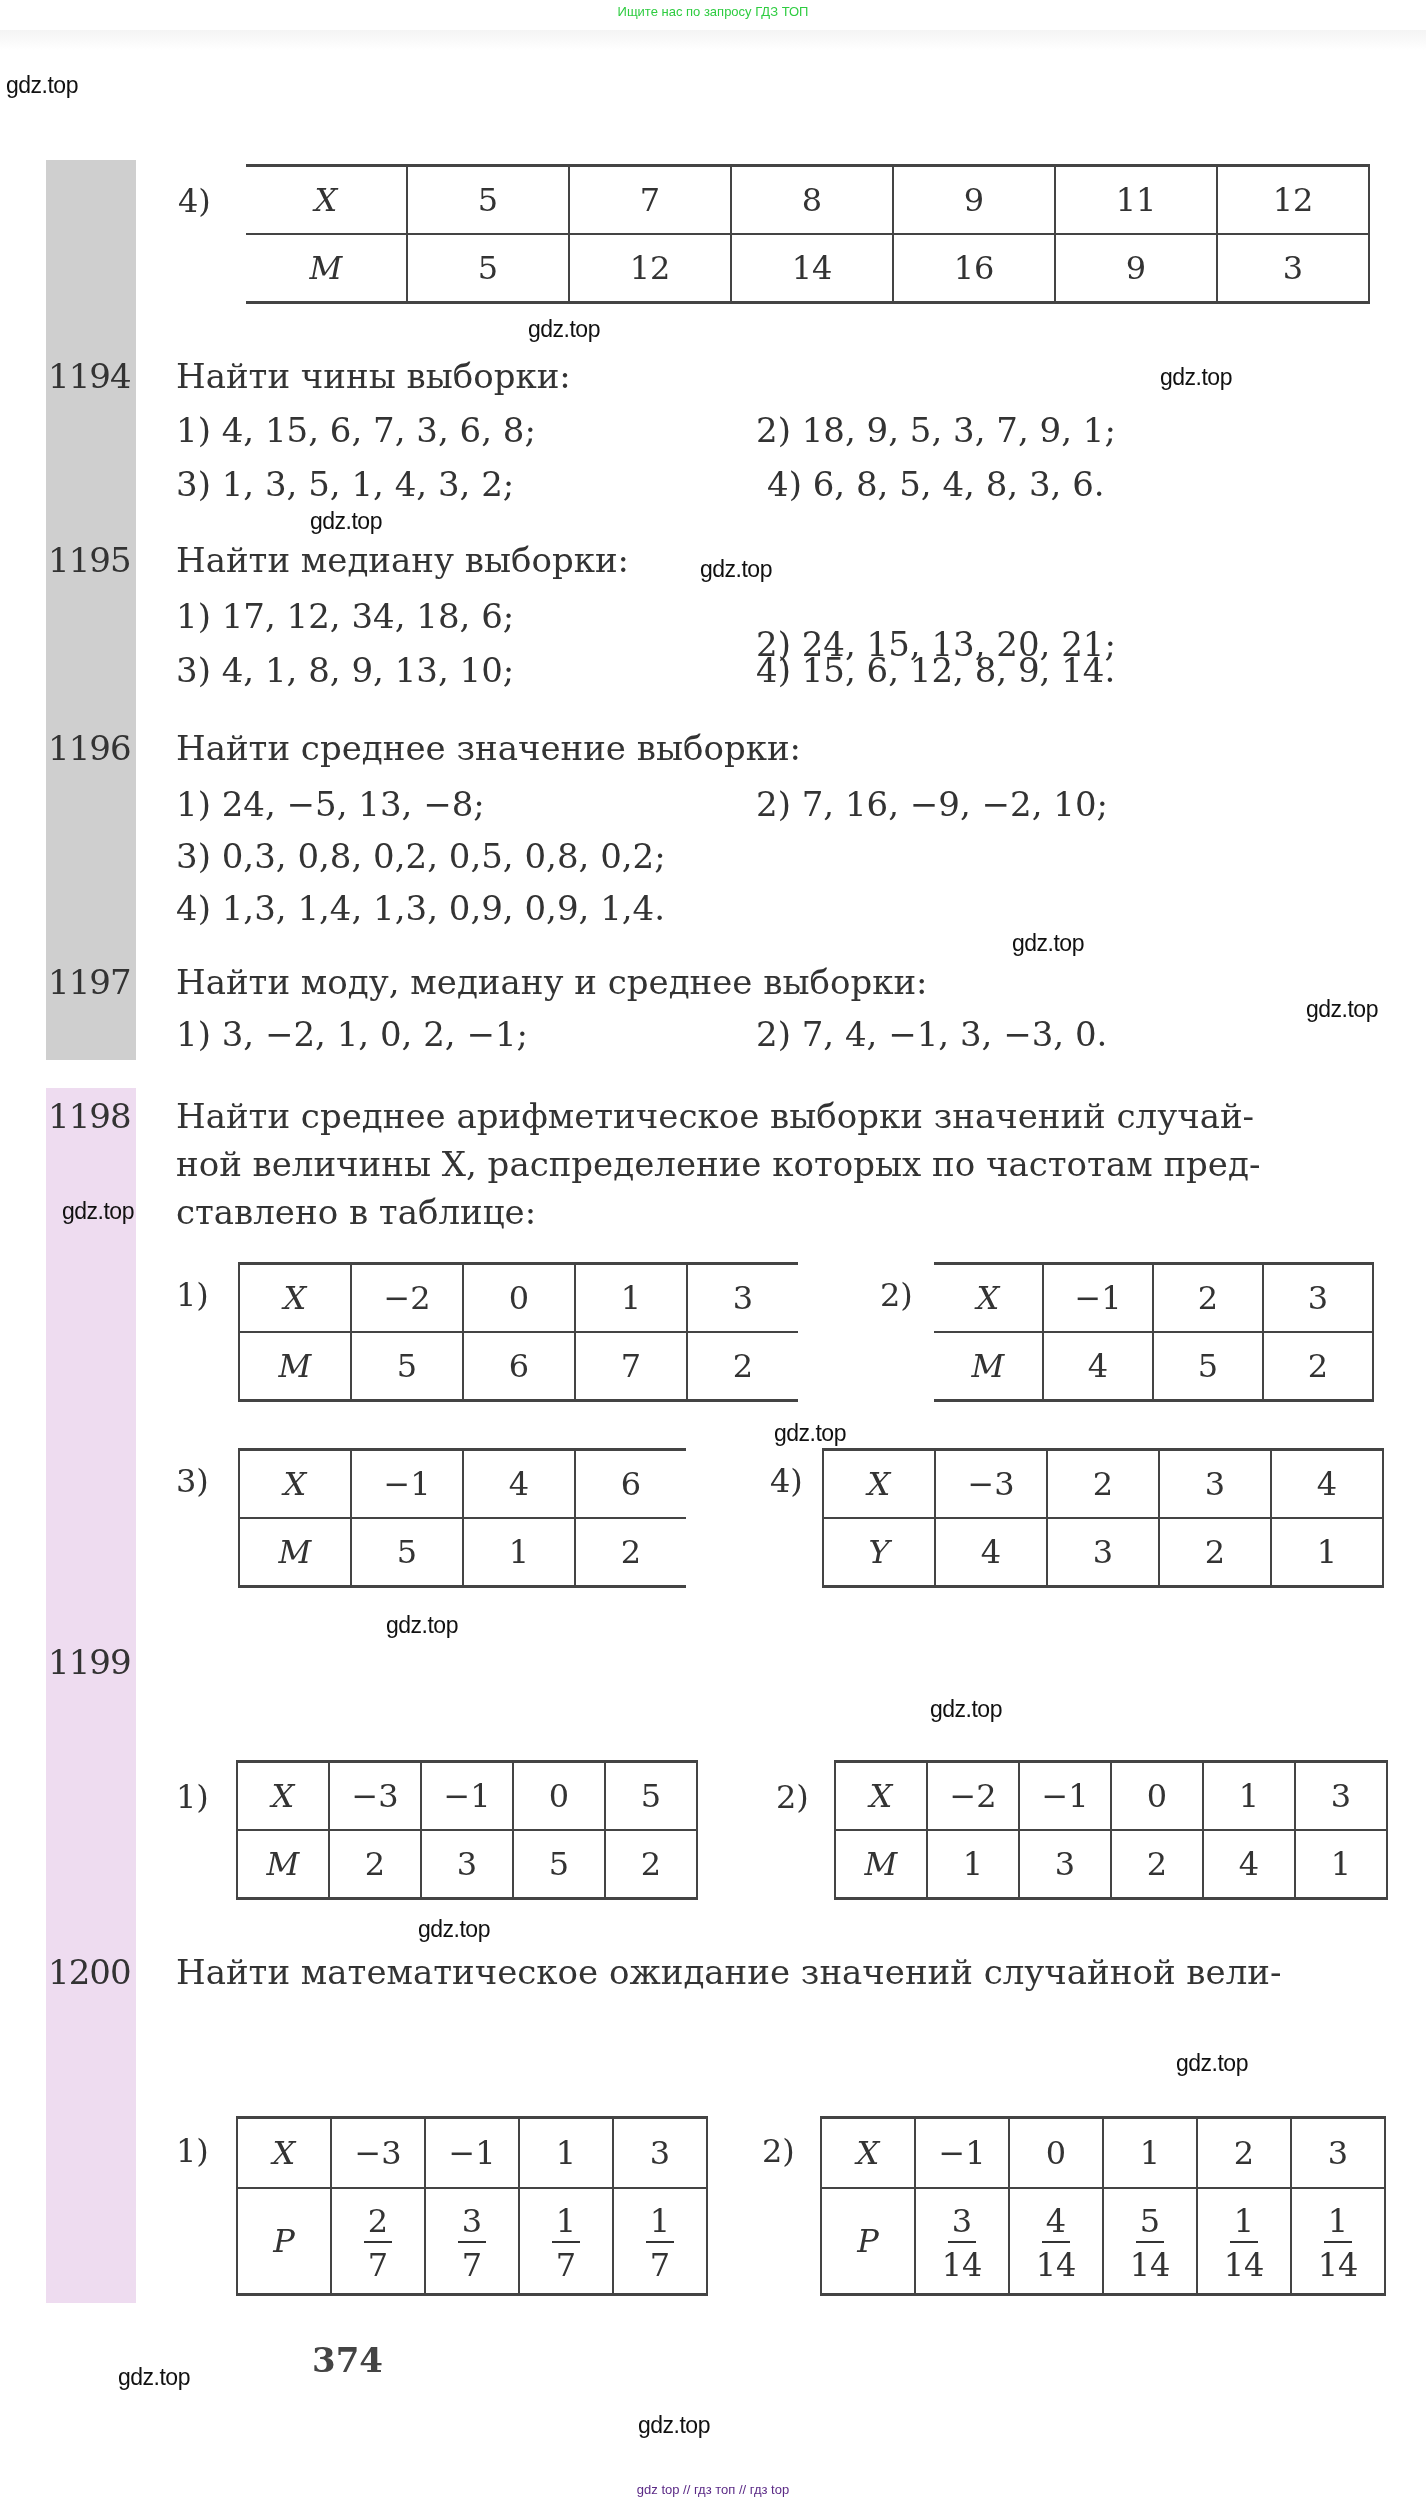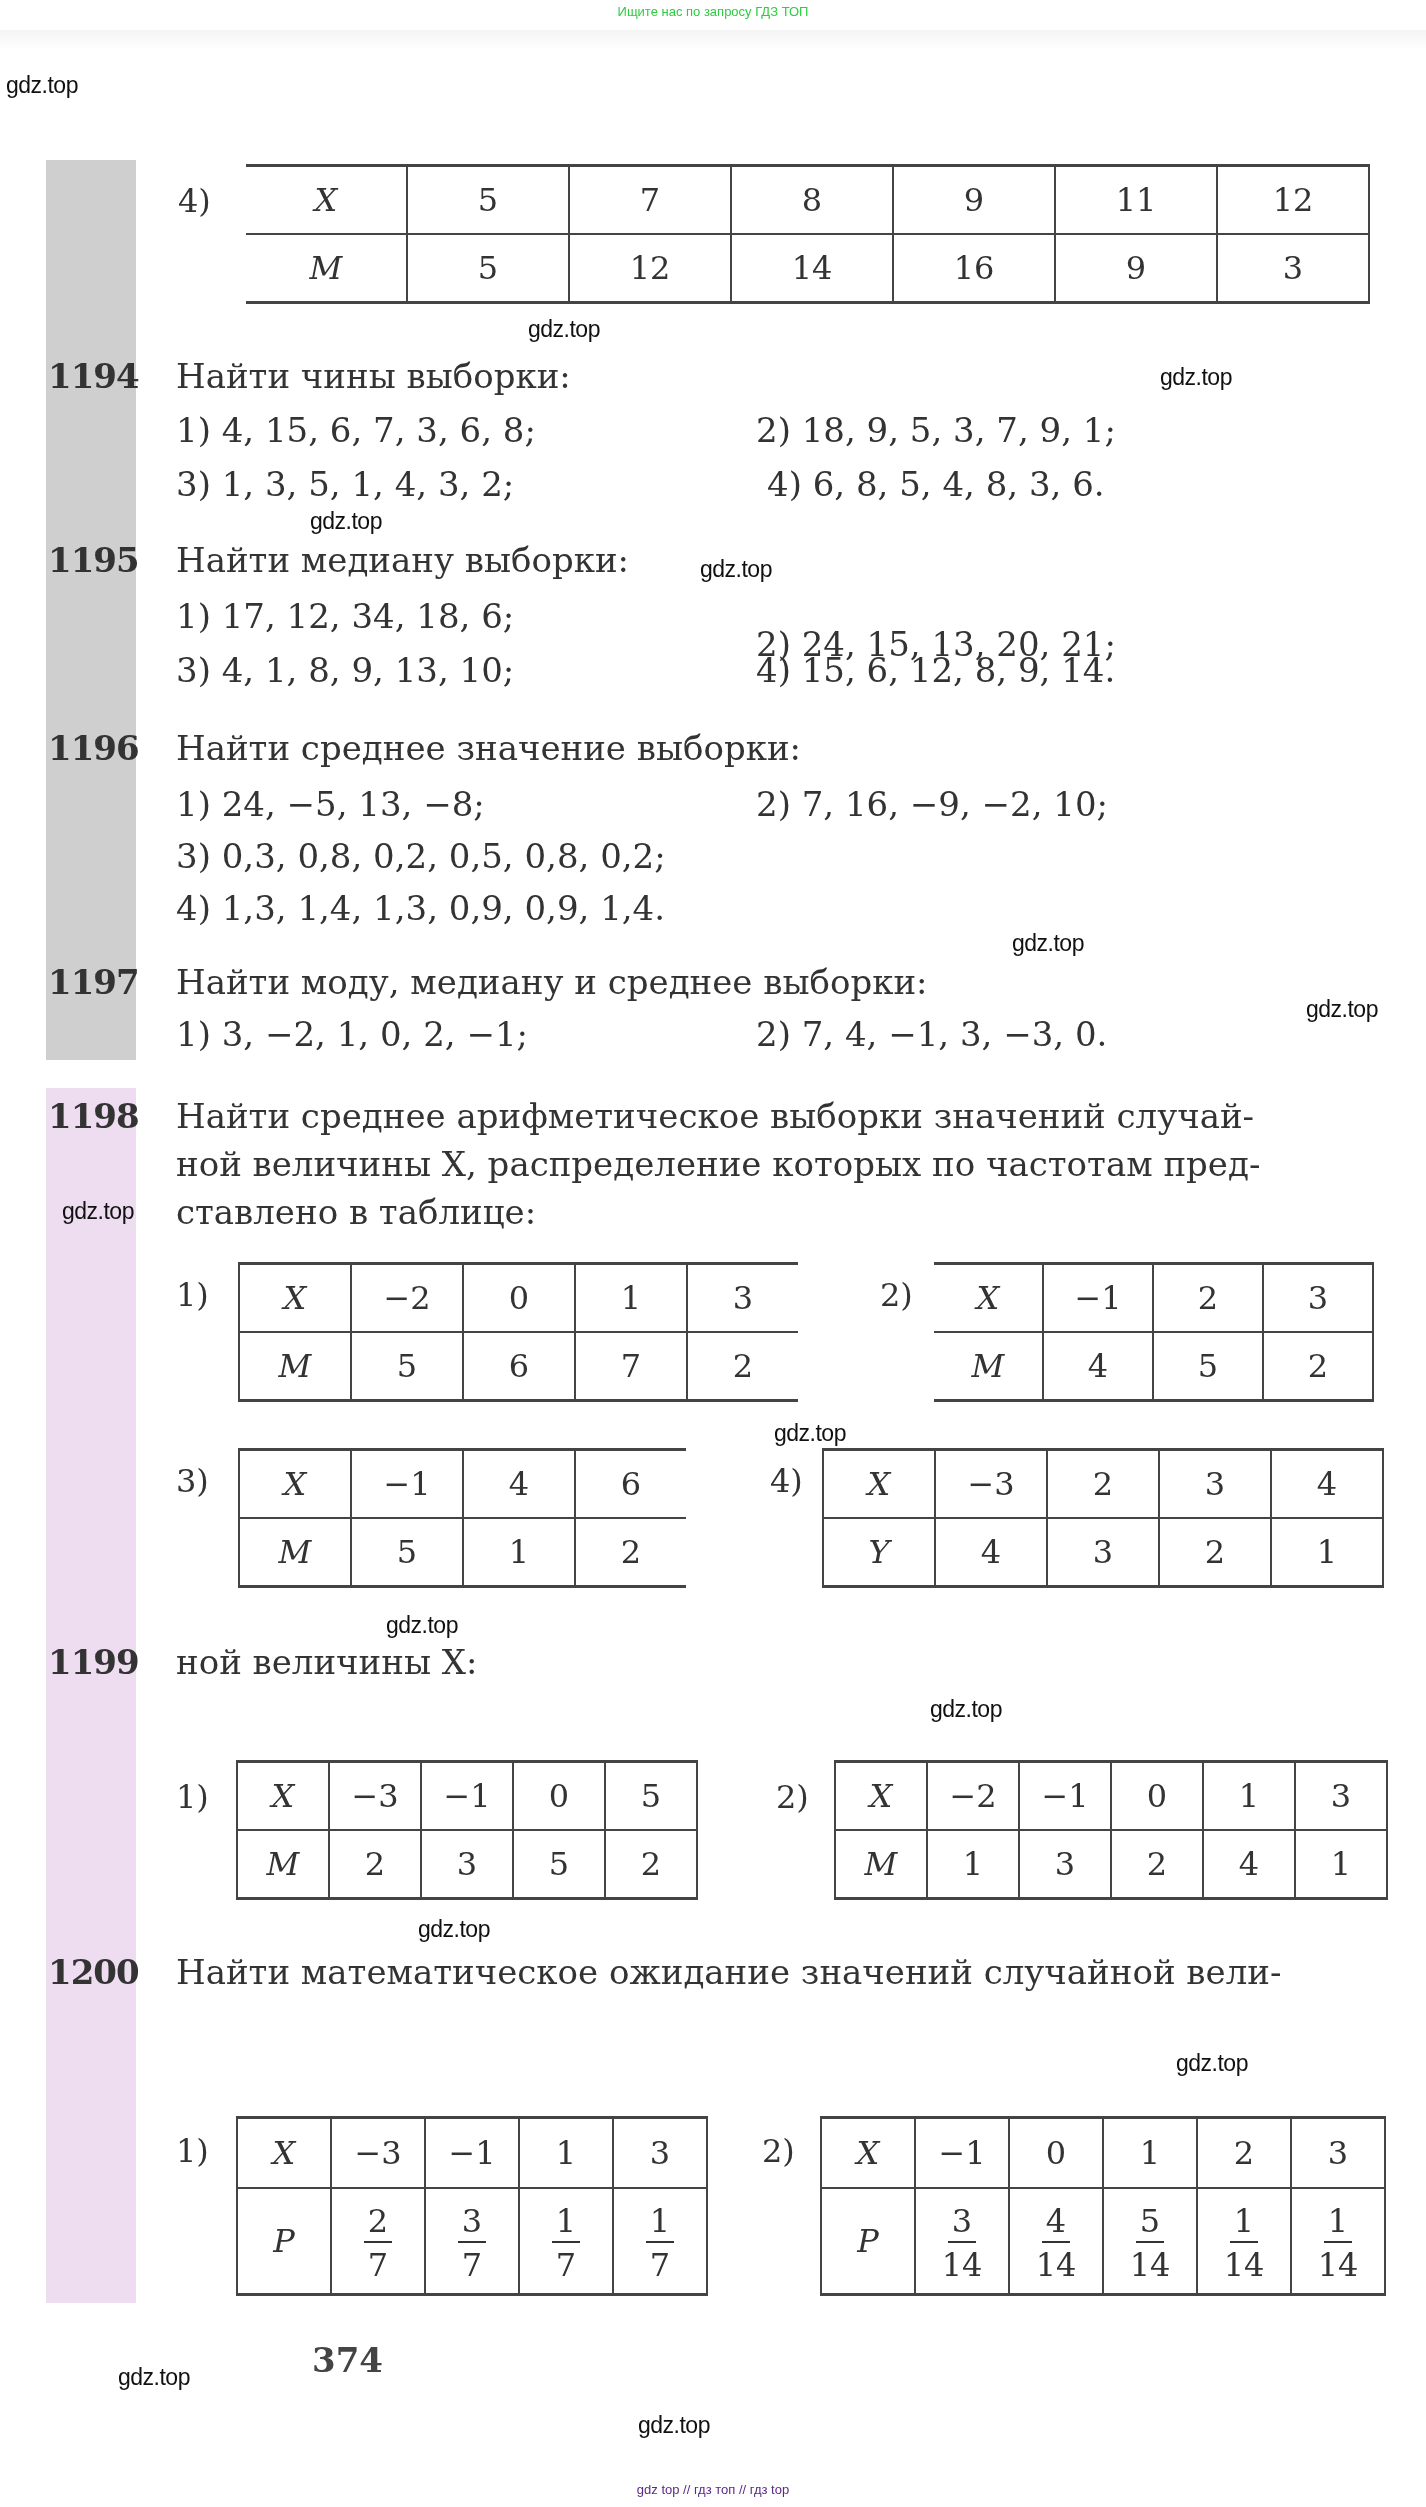--- a/index.html
+++ b/index.html
@@ -10,21 +10,21 @@
   .bottom-banner { position:absolute; top:2482px; left:0; width:1426px; text-align:center;
          font-family:"Liberation Sans", sans-serif; font-size:13px; color:#5b2a86; }
   .page-shadow-top { position:absolute; top:30px; left:0; width:1426px; height:20px;
          background:linear-gradient(#f4f4f4,#ffffff); }
   .band-gray { position:absolute; left:46px; top:160px; width:90px; height:900px;
          background:#cfcfcf; }
   .band-pink { position:absolute; left:46px; top:1088px; width:90px; height:1215px;
          background:#eedcf0; }
   .wm { position:absolute; font-family:"Liberation Sans", sans-serif; font-size:23px;
          color:#111; letter-spacing:-0.5px; }
-  .ex-num { position:absolute; left:48px; font-weight:bold; font-size:34px; color:#333;
+  .ex-num { position:absolute; left:48px; font-weight:normal; font-size:34px; color:#333;
          letter-spacing:-1px; }
   .ex-text { position:absolute; left:176px; font-size:34px; line-height:48px; color:#333;
          width:1200px; }
   .item { position:absolute; font-size:34px; color:#333; white-space:nowrap; }
   .tbl { position:absolute; border-collapse:collapse; }
   .tbl td { border:2px solid #444; text-align:center; font-size:32px; color:#333; padding:0; }
   .tbl tr:first-child td { border-top:3px solid #444; }
   .tbl tr:last-child td { border-bottom:3px solid #444; }
   .tbl td.var { font-style:italic; }
   .tlabel { position:absolute; font-size:32px; color:#333; }
@@ -186,21 +186,20 @@
         <td>4</td>
         <td>3</td>
         <td>2</td>
         <td>1</td>
       </tr>
 </tbody>
   </table>
 
 <div class="ex-num" style="top:1642px">1199</div>
 <div class="ex-text" style="top:1638px">
-  <div>ной величины X:</div>
 </div>
 
 <div class="tlabel" style="left:176px;top:1778px">1)</div>
 <table class="tbl" style="left:236px;top:1760px">
   <tbody>
       <tr>
         <td class="var" style="width:90px;height:66px">X</td>
         <td style="width:90px">−3</td>
         <td style="width:90px">−1</td>
         <td style="width:90px">0</td>

